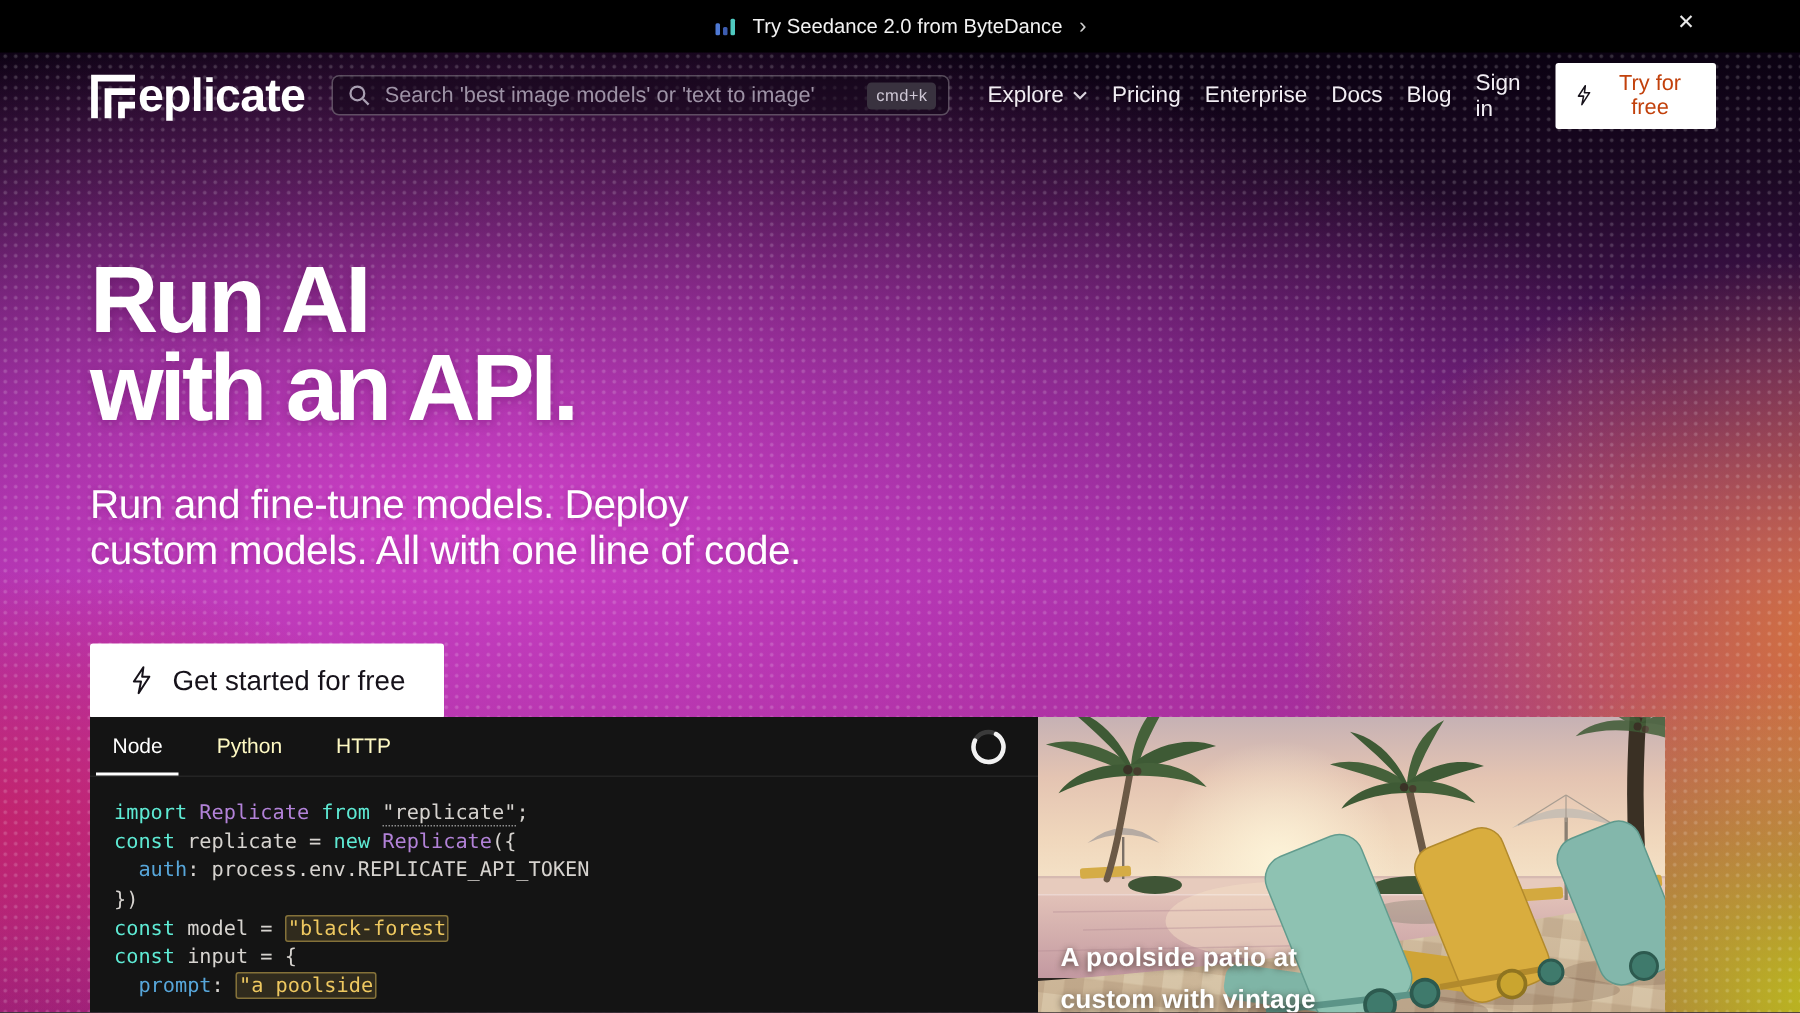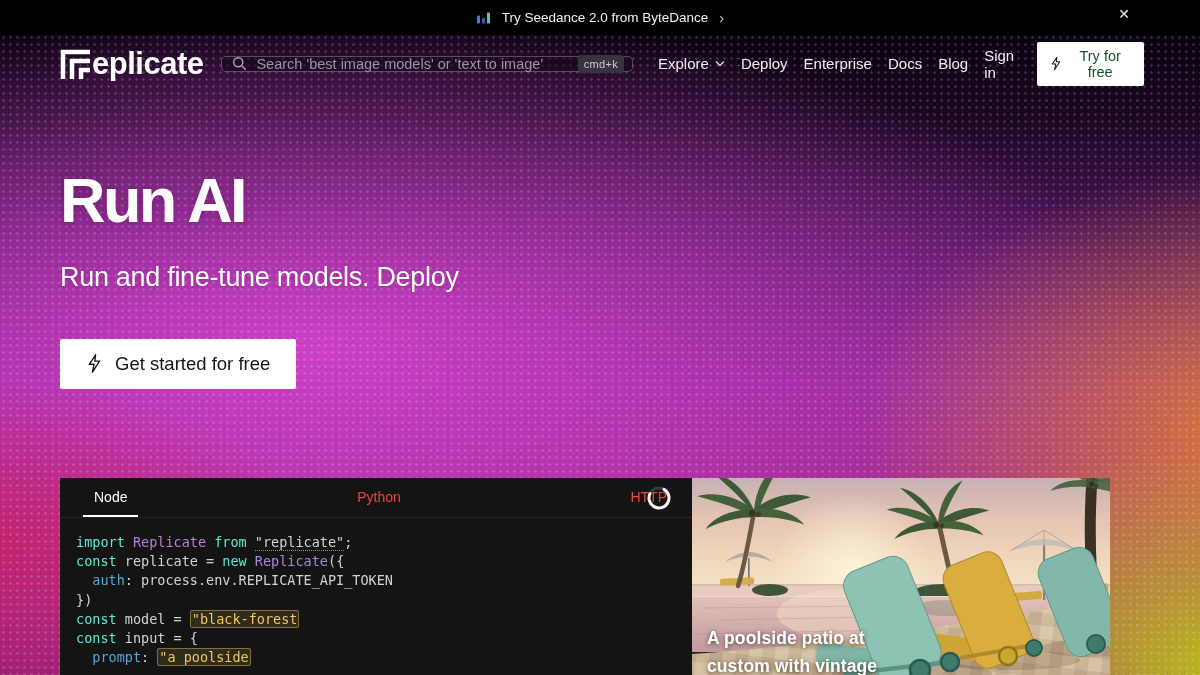--- a/index.html
+++ b/index.html
@@ -40,41 +40,41 @@
   }
 
   
   .nav {
     position: relative; height: 73px; padding: 0 56px 0 60px;
     display: flex; align-items: center; z-index: 4;
   }
   .logo { display: flex; align-items: flex-end; gap: 2px; color: #fff; text-decoration: none; cursor: pointer; }
   .logo-text { font-size: 31px; font-weight: 700; letter-spacing: -0.5px; line-height: 0.95; text-align: center; }
   .search {
-    margin-left: 18px; width: 424px; height: 16px;
+    margin-left: 18px; width: 424px; height: 27px;
     display: flex; align-items: center; gap: 9px; padding: 0 8px 0 10px;
     background: rgba(18,8,24,0.55); border: 1px solid rgba(255,255,255,0.28); border-radius: 5px;
   }
   .search input {
     flex: 1; background: transparent; border: none; outline: none;
     color: #e8e2ec; font-size: 14.5px; font-family: "Liberation Sans", sans-serif;
   }
   .search input::placeholder { color: #9e93a6; }
   .kbd {
     background: #39323f; color: #cfc8d6; border-radius: 3px;
     font-size: 11px; padding: 3px 6px; letter-spacing: 0.3px;
   }
   .nav-links { margin-left: auto; display: flex; align-items: center; gap: 16px; padding-left: 25px; }
   .nav-link {
     color: #f1edf3; font-size: 15px; text-decoration: none; cursor: pointer;
     display: flex; align-items: center; gap: 6px; text-shadow: 0 1px 2px rgba(0,0,0,0.25);
   }
   .nav-cta {
     display: flex; align-items: center; gap: 8px; cursor: pointer;
-    background: #fff; color: #14532d; border: none; border-radius: 2px;
+    background: #fff; color: #c2410c; border: none; border-radius: 2px;
     font-size: 14.5px; font-weight: 500; padding: 6px 13px; margin-left: -4px;
   }
 
   
   .hero { position: absolute; left: 60px; top: 144px; z-index: 3; }
   .hero h1 {
     color: #fff; font-size: 63px; font-weight: 700; letter-spacing: -2.6px;
     line-height: 0.94; text-shadow: 0 2px 8px rgba(70,0,70,0.28);
   }
   .hero p {
@@ -87,26 +87,26 @@
     font-size: 18.5px; padding: 14px 26px; font-family: "Liberation Sans", sans-serif;
   }
 
   
   .code-panel {
     position: absolute; left: 60px; top: 451px; width: 1050px; height: 224px;
     display: flex; z-index: 3; background: #141414; overflow: hidden;
   }
   .code-col { width: 632px; position: relative; }
   .tabs {
-    height: 40px; display: flex; align-items: stretch; padding-left: 23px;
-    border-bottom: 1px solid rgba(255,255,255,0.07); position: relative; justify-content: space-between;
+    height: 40px; display: flex; align-items: stretch; padding-left: 4px;
+    border-bottom: 1px solid rgba(255,255,255,0.07); position: relative;
   }
   .tab {
     display: flex; align-items: center; padding: 0 11px; margin-right: 14px;
-    color: #ef4444; font-size: 14px; cursor: pointer; border-bottom: 2px solid transparent;
+    color: #fef9c3; font-size: 14px; cursor: pointer; border-bottom: 2px solid transparent;
   }
   .tab.active { color: #fff; border-bottom-color: #fff; }
   .spinner { position: absolute; right: 20px; top: 7px; width: 26px; height: 26px; animation: spin 0.9s linear infinite; }
   @keyframes spin { to { transform: rotate(360deg); } }
 
   .code {
     padding: 15px 0 0 16px; font-family: "DejaVu Sans Mono", monospace;
     font-size: 13.5px; line-height: 19.2px;
   }
   .code-line { white-space: pre; }
@@ -168,40 +168,42 @@
         <span class="kbd">cmd+k</span>
       </div>
 
       <div class="nav-links">
         <a class="nav-link">
           <span>Explore</span>
           <svg width="10" height="7" viewBox="0 0 10 7">
             <polyline points="1,1.5 5,5.5 9,1.5" fill="none" stroke="#d8d2dc" stroke-width="1.5"></polyline>
           </svg>
         </a>
-        <a class="nav-link">Deploy</a>
+        <a class="nav-link">Pricing</a>
         <a class="nav-link">Enterprise</a>
         <a class="nav-link">Docs</a>
         <a class="nav-link">Blog</a>
         <a class="nav-link">Sign in</a>
         <button class="nav-cta">
           <svg width="13" height="15" viewBox="0 0 20 24">
             <path d="M12 1 L4 13 h6 l-2 10 9-14 h-6 z" fill="none" stroke="#17121b" stroke-width="1.8" stroke-linejoin="round"></path>
           </svg>
           <span>Try for free</span>
         </button>
       </div>
     </nav>
 
     <div class="hero">
       <h1>
         <span>Run AI</span><br>
+        <span>with an API.</span>
       </h1>
       <p>
         <span>Run and fine-tune models. Deploy</span><br>
+        <span>custom models. All with one line of code.</span>
       </p>
       <button class="get-started">
         <svg width="16" height="19" viewBox="0 0 20 24">
           <path d="M12 1 L4 13 h6 l-2 10 9-14 h-6 z" fill="none" stroke="#16121a" stroke-width="1.7" stroke-linejoin="round"></path>
         </svg>
         <span>Get started for free</span>
       </button>
     </div>
 
     <section class="code-panel">

